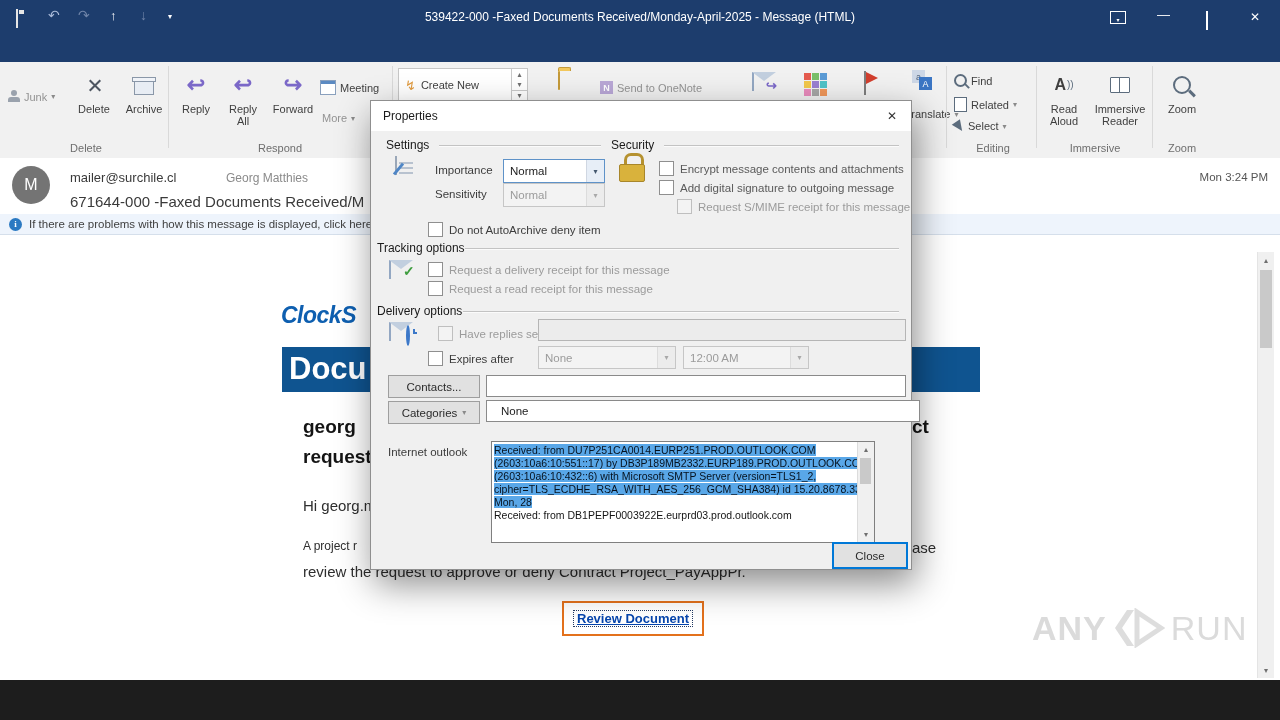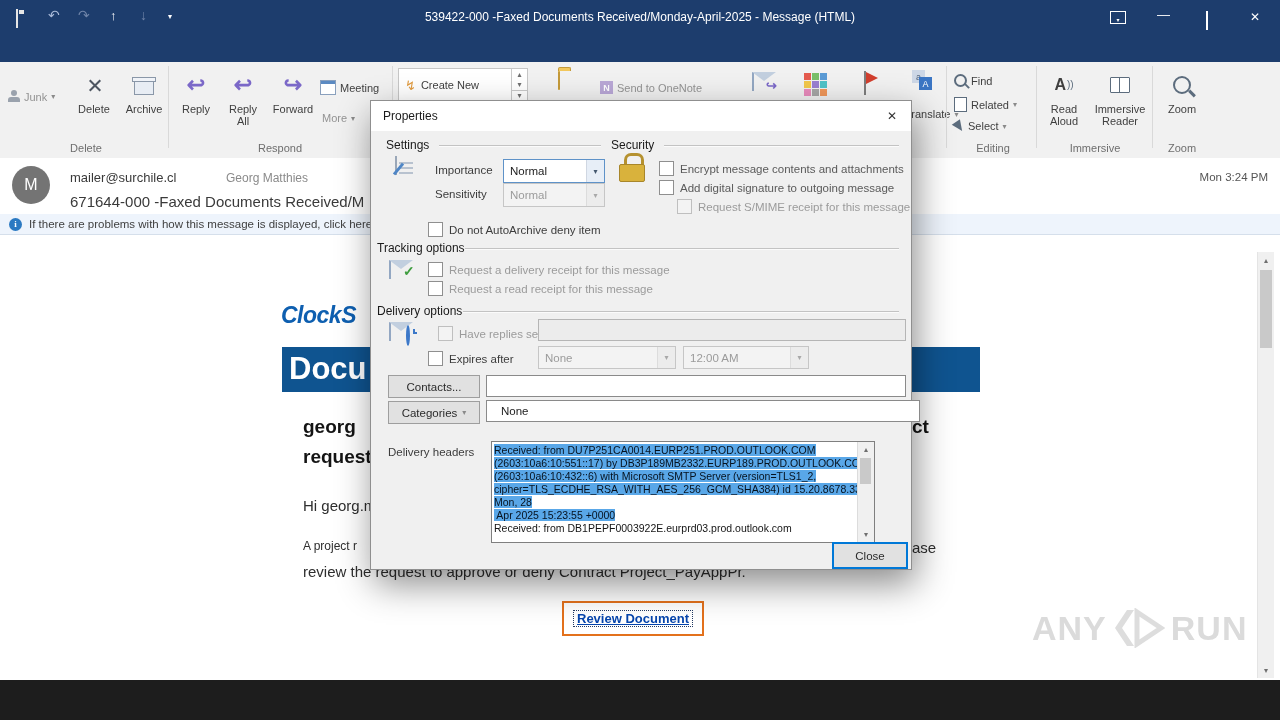--- a/index.html
+++ b/index.html
@@ -339,21 +339,21 @@
     <span style="font-size:13px;font-weight:bold;color:#0645ad;text-decoration:underline;border:1px dotted #233a63;padding:0 3px">Review Document</span>
   </div>
 
   
   <div class="a f" style="left:1032px;top:608px;gap:6px;opacity:.75">
     <span style="font-size:34px;font-weight:bold;color:#cfcfcf;letter-spacing:1px">ANY</span>
     <svg width="52" height="40" viewBox="0 0 52 40">
       <polygon points="2,20 14,2 21,2 9,20 21,38 14,38" fill="#d2d2d2"></polygon>
       <polygon points="24,4 48,20 24,36" fill="none" stroke="#d2d2d2" stroke-width="5"></polygon>
     </svg>
-    <span style="font-size:34px;font-weight:bold;color:#cfcfcf;letter-spacing:1px">RUN</span>
+    <span style="font-size:34px;font-weight:normal;color:#cfcfcf;letter-spacing:1px">RUN</span>
   </div>
 
   
   <div class="a sb" style="left:1257px;top:252px;width:16px;height:426px;border-left:1px solid #e4e4e4">
     <div class="sbarrow" style="height:16px">▴</div>
     <div class="thumb" style="margin:2px 2px;width:12px;height:78px"></div>
     <div class="a sbarrow" style="left:0;right:0;bottom:0;height:16px">▾</div>
   </div>
 
   
@@ -443,29 +443,28 @@
     </div>
     <div class="field" style="left:115px;top:274px;width:418px;height:20px"></div>
     <div class="wbtn" style="left:17px;top:300px;width:90px;height:21px">
       <span>Categories</span>
       <span class="caret">▾</span>
     </div>
     <div class="field" style="left:115px;top:299px;width:418px;height:20px;padding-left:14px">
       <span>None</span>
     </div>
 
-    <span class="a lbl" style="left:17px;top:345px">Delivery headers</span>
+    <span class="a lbl" style="left:17px;top:345px">Internet outlook</span>
     <div class="hdrbox">
       <div style="padding-top:2px;width:364px">
         <div class="hdrline"><span class="hl">Received: from DU7P251CA0014.EURP251.PROD.OUTLOOK.COM</span></div>
         <div class="hdrline"><span class="hl">(2603:10a6:10:551::17) by DB3P189MB2332.EURP189.PROD.OUTLOOK.COM</span></div>
         <div class="hdrline"><span class="hl">(2603:10a6:10:432::6) with Microsoft SMTP Server (version=TLS1_2,</span></div>
         <div class="hdrline"><span class="hl">cipher=TLS_ECDHE_RSA_WITH_AES_256_GCM_SHA384) id 15.20.8678.33;</span></div>
         <div class="hdrline"><span class="hl">Mon, 28</span></div>
-        <div class="hdrline"><span class="hl"> Apr 2025 15:23:55 +0000</span></div>
         <div class="hdrline"><span>Received: from DB1PEPF0003922E.eurprd03.prod.outlook.com</span></div>
       </div>
       <div class="a sb" style="right:0;top:0;bottom:0;width:16px;border-left:1px solid #dcdcdc">
         <div class="sbarrow" style="height:15px">▴</div>
         <div class="thumb" style="margin:1px 2px;width:11px;height:26px"></div>
         <div class="a sbarrow" style="left:0;right:0;bottom:0;height:15px">▾</div>
       </div>
     </div>
 
     <div class="wbtn" style="left:461px;top:441px;width:72px;height:23px;border:2px solid #0078d7">

